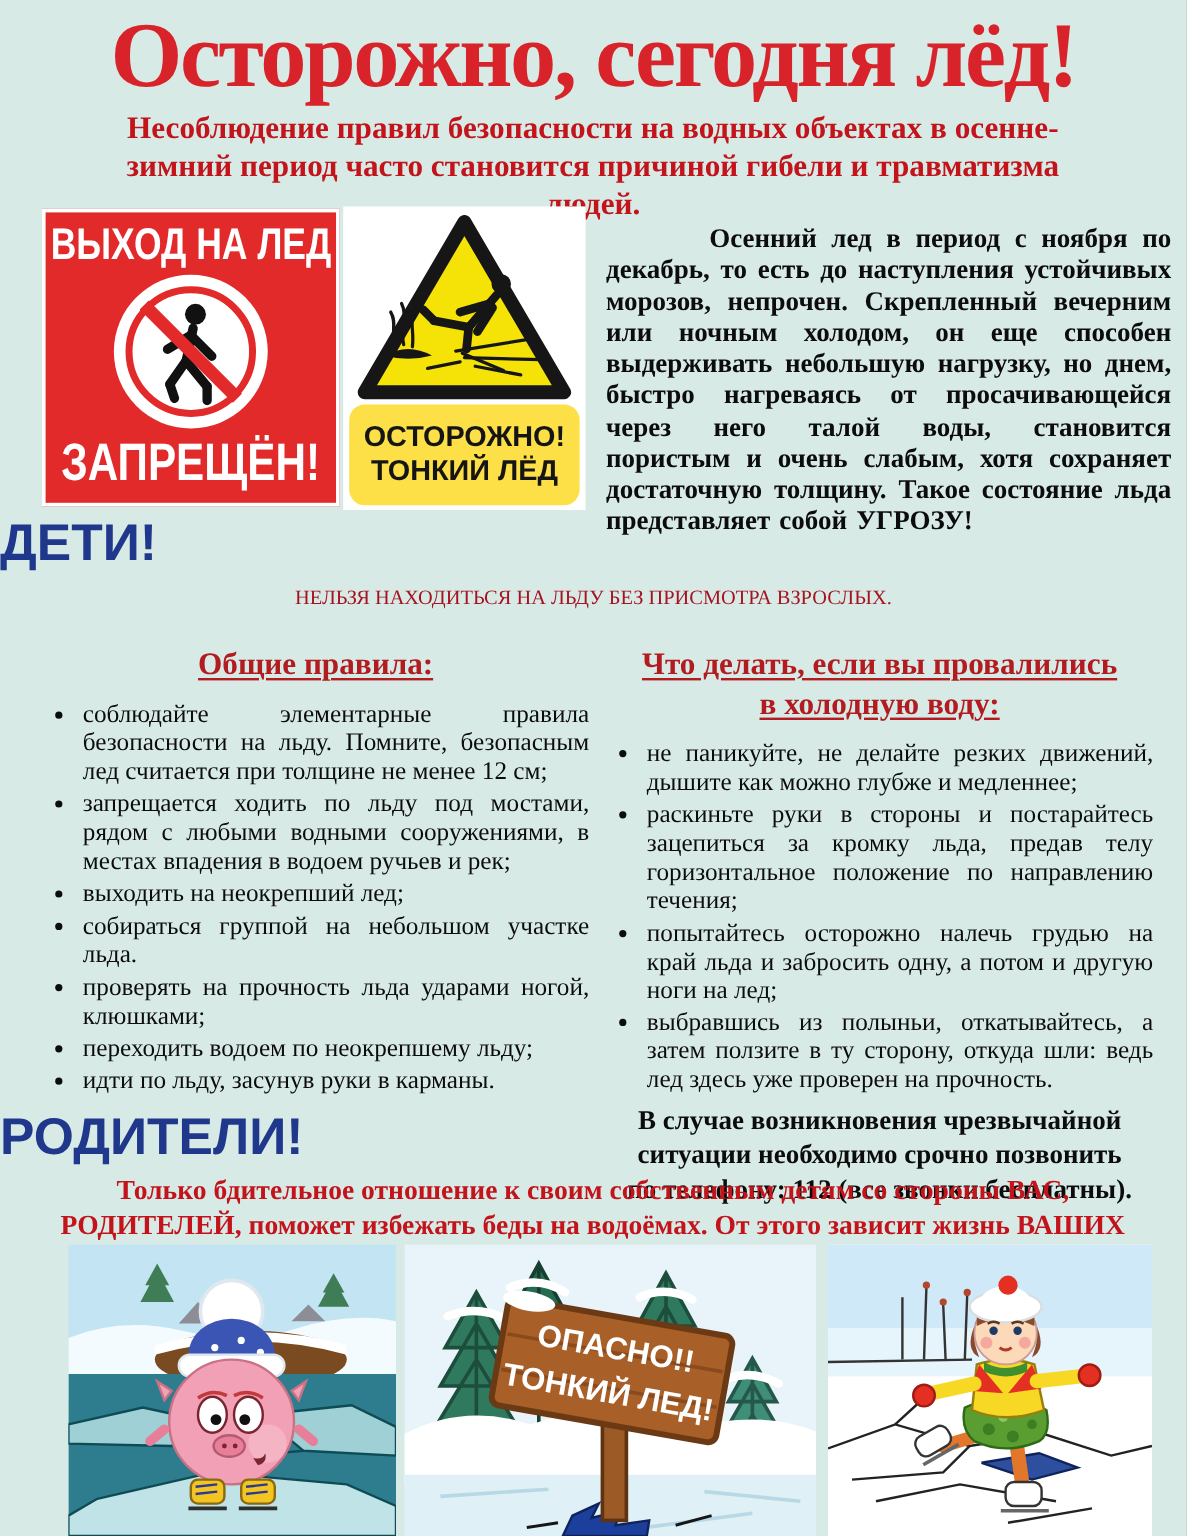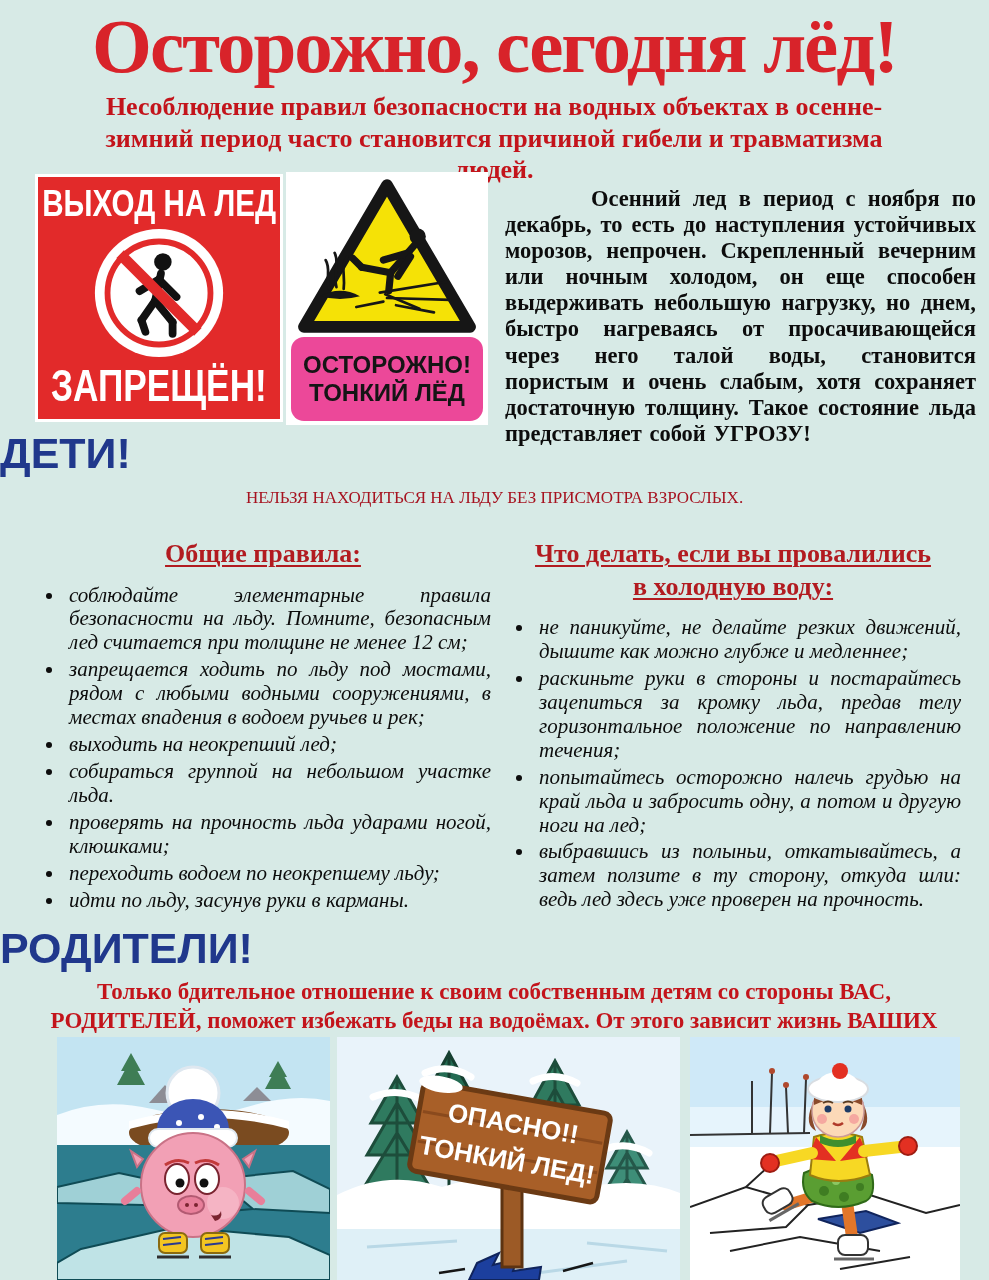--- a/index.html
+++ b/index.html
@@ -34,21 +34,21 @@
   .sign-top-text { font-size:37px; }
   .sign-bottom-text { font-size:44px; }
   .no-walk-circle { width:138px; height:138px; }
   
   .warning-card {
     position:absolute; left:286px; top:172px; width:202px; height:253px;
     background:#ffffff; display:flex; flex-direction:column; align-items:center;
   }
   .warning-triangle { width:184px; height:158px; margin-top:5px; }
   .warning-label {
-    margin-top:2px; width:192px; height:84px; background:#ec4899;
+    margin-top:2px; width:192px; height:84px; background:#fde047;
     border-radius:13px; display:flex; flex-direction:column;
     justify-content:center; align-items:center;
     font-family:"Liberation Sans", sans-serif; font-weight:bold;
     font-size:24px; color:#151515; line-height:1.18; text-align:center;
   }
   
   .intro-text {
     position:absolute; left:505px; top:186px; width:471px;
     font-size:22.5px; font-weight:bold; text-align:justify;
     line-height:1.16; text-indent:86px; color:#0c0c0c;
@@ -67,21 +67,21 @@
   }
   
   .col { position:absolute; top:538px; width:456px; }
   .col-left  { left:35px;  }
   .col-right { left:505px; }
   .col-heading {
     text-align:center; font-size:26px; font-weight:bold; color:#b21b20;
     line-height:1.25;
   }
   .col-heading .u { text-decoration:underline; text-decoration-thickness:2px; text-underline-offset:3px; display:inline-block; }
-  .col ul { margin:13px 0 0 0; padding-left:30px; list-style:disc;font-style:italic; }
+  .col ul { margin:13px 0 0 0; padding-left:30px; list-style:disc; }
   .col li {
     font-size:21px; line-height:1.14; text-align:justify;
     margin-bottom:3px; padding-left:4px; color:#0c0c0c;
   }
   .emergency {
     margin-top:8px; text-align:center; font-weight:bold;
     font-size:22.5px; line-height:1.25; color:#0c0c0c;
   }
   .emergency span { display:block; }
   
@@ -186,20 +186,25 @@
     <div class="col-heading">
       <span class="u">Что делать, если вы провалились</span><br>
       <span class="u">в холодную воду:</span>
     </div>
     <ul>
         <li>не паникуйте, не делайте резких движений, дышите как можно глубже и медленнее;</li>
         <li>раскиньте руки в стороны и постарайтесь зацепиться за кромку льда, предав телу горизонтальное положение по направлению течения;</li>
         <li>попытайтесь осторожно налечь грудью на край льда и забросить одну, а потом и другую ноги на лед;</li>
         <li>выбравшись из полыньи, откатывайтесь, а затем ползите в ту сторону, откуда шли: ведь лед здесь уже проверен на прочность.</li>
       </ul>
+    <div class="emergency">
+      <span>В случае возникновения чрезвычайной</span>
+      <span>ситуации необходимо срочно позвонить</span>
+      <span>по телефону: 112 (все звонки бесплатны).</span>
+    </div>
   </div>
 
   <div class="parents-heading">РОДИТЕЛИ!</div>
   <p class="parents-message">Только бдительное отношение к своим собственным детям со стороны ВАС, РОДИТЕЛЕЙ, поможет избежать беды на водоёмах. От этого зависит жизнь ВАШИХ детей сегодня и завтра.</p>
 
   <svg class="footer-img img-pig" viewBox="0 0 273 243" preserveAspectRatio="none">
     <rect width="273" height="243" fill="#c3e4f2"></rect>
     <path d="M0 78 Q45 60 95 72 T190 70 T273 64 L273 130 L0 130 Z" fill="#f4fbff"></path>
     <path d="M60 48 l14 -26 l14 26 Z M64 34 l10 -18 l10 18 Z" fill="#3e7d55"></path>
     <path d="M208 52 l13 -24 l13 24 Z M212 40 l9 -16 l9 16 Z" fill="#3e7d55"></path>

